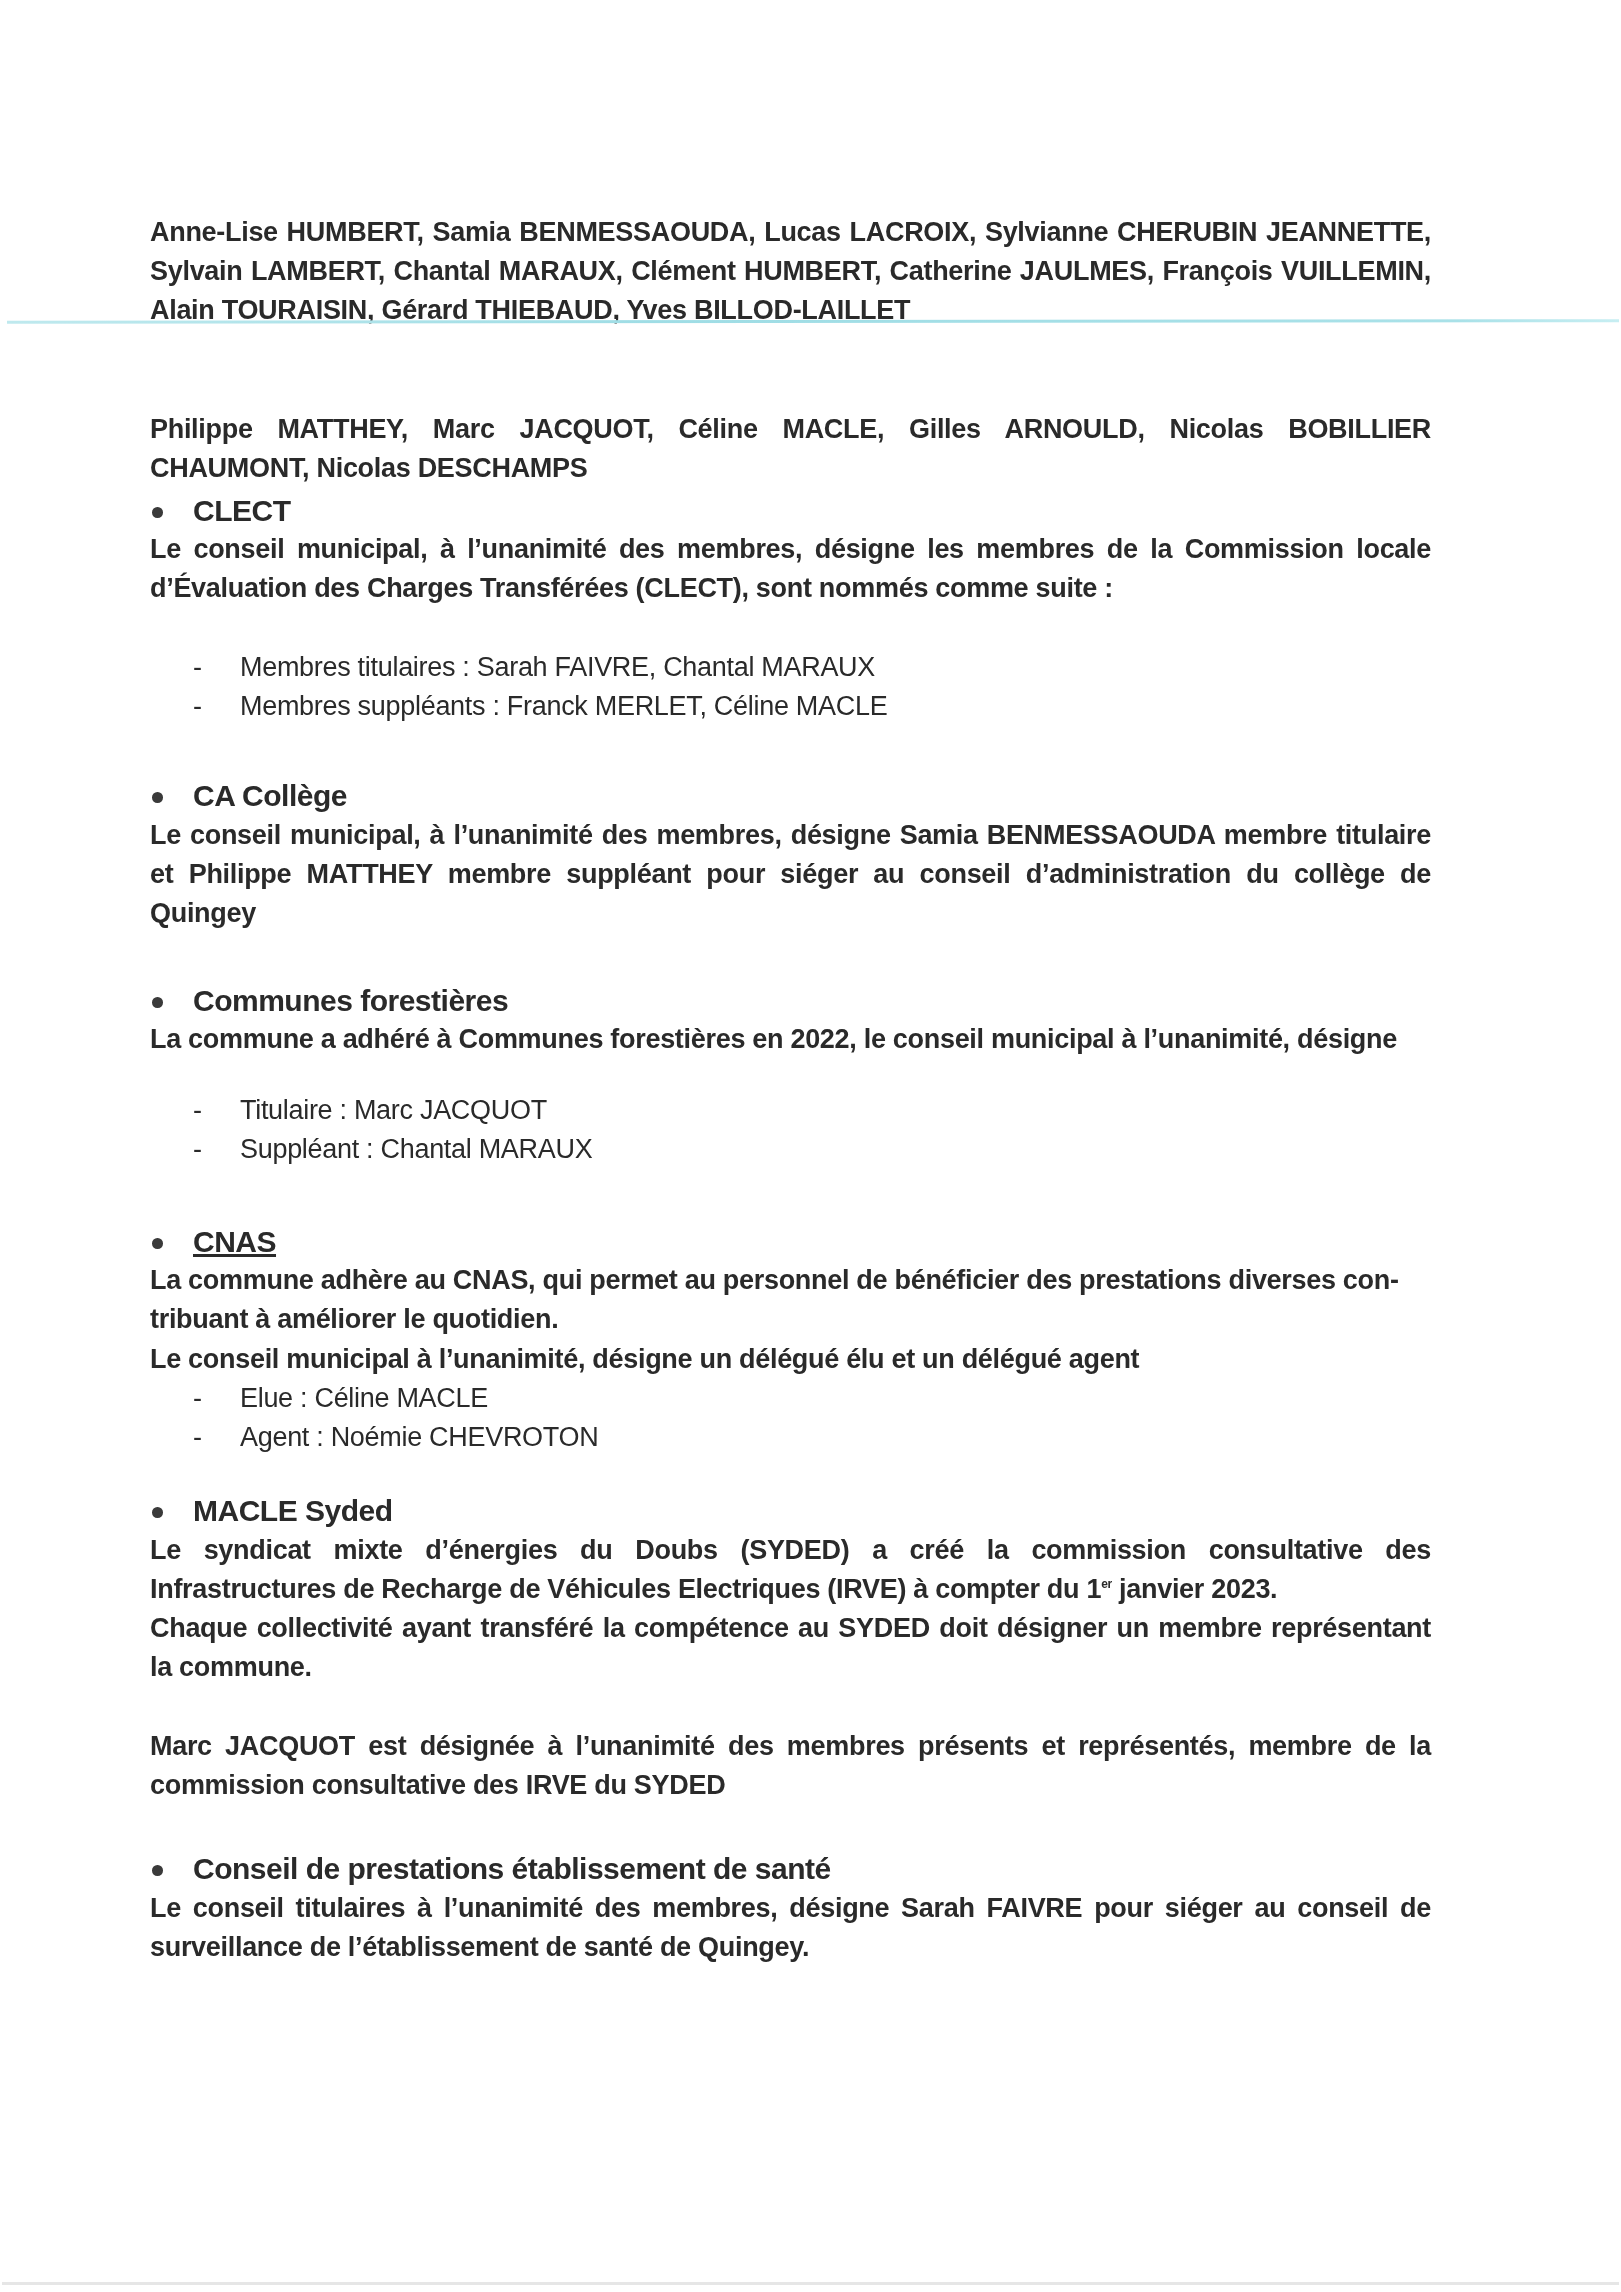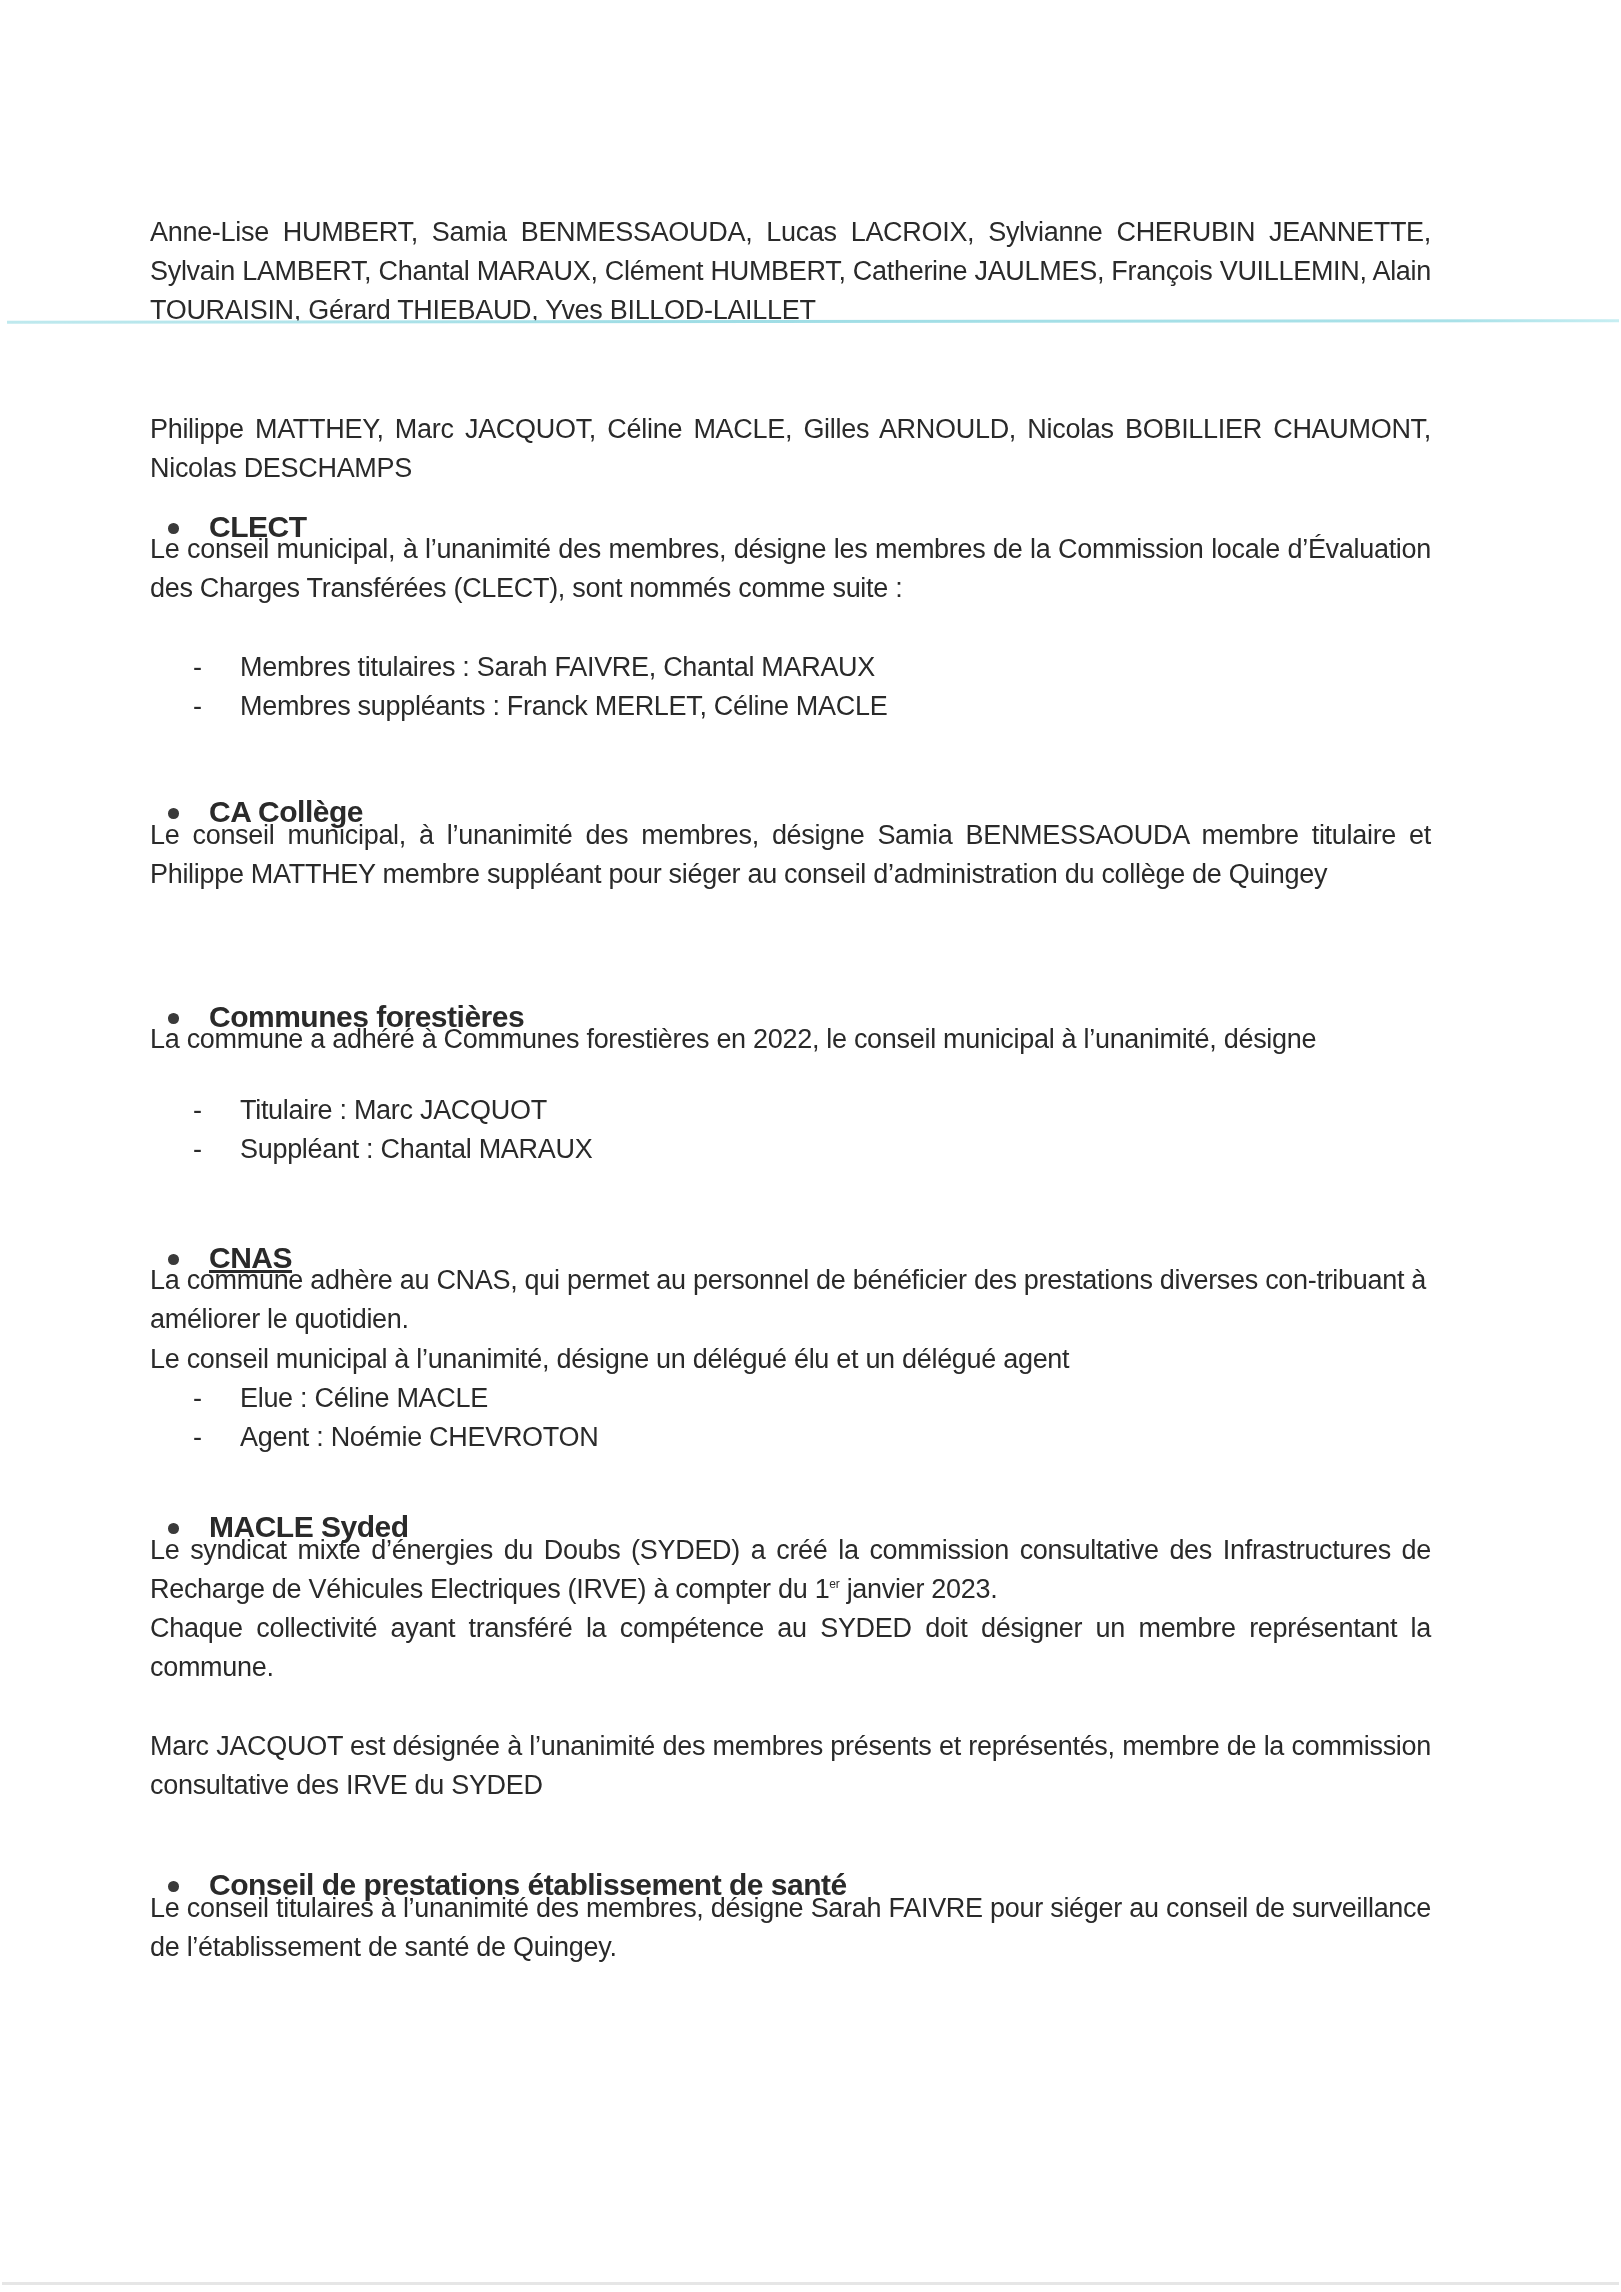--- a/index.html
+++ b/index.html
@@ -5,27 +5,27 @@
     html, body { margin: 0; padding: 0; background: #ffffff; }
     body {
       width: 1621px; height: 2293px; position: relative; overflow: hidden;
       font-family: "Liberation Sans", sans-serif;
       color: #2a2a2a;
     }
     .page { position: absolute; left: 0; top: 0; width: 1621px; height: 2293px; }
     .body-text {
       position: absolute; left: 150px; width: 1281px;
       font-size: 27px; line-height: 39px; letter-spacing: -0.3px;
-      text-align: justify; margin: 0;
+      text-align: justify; margin: 0; font-weight: bold;
     }
     .left { text-align: left; }
     .heading {
       position: absolute; left: 193px;
       font-size: 30px; font-weight: bold; line-height: 39px; letter-spacing: -0.5px;
-      margin: 16px; display: flex; align-items: center;
+      margin: 0; display: flex; align-items: center;
     }
     .bullet-dot {
       position: absolute; left: -41px; top: 16px;
       width: 10.7px; height: 10.7px; border-radius: 50%; background: #3a3a3a;
     }
     .dash-list { position: absolute; left: 150px; margin: 0; padding: 0; list-style: none; }
     .dash-list li {
       position: relative; font-size: 27px; line-height: 39px; letter-spacing: -0.3px;
       padding-left: 90px;
     }

